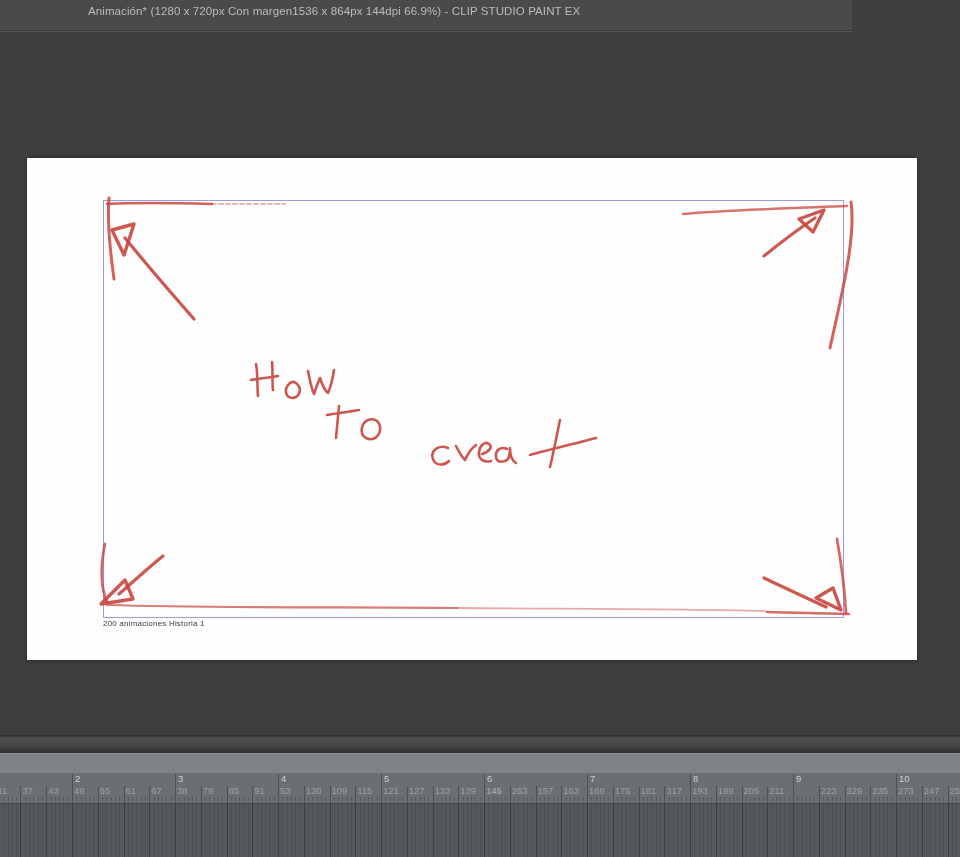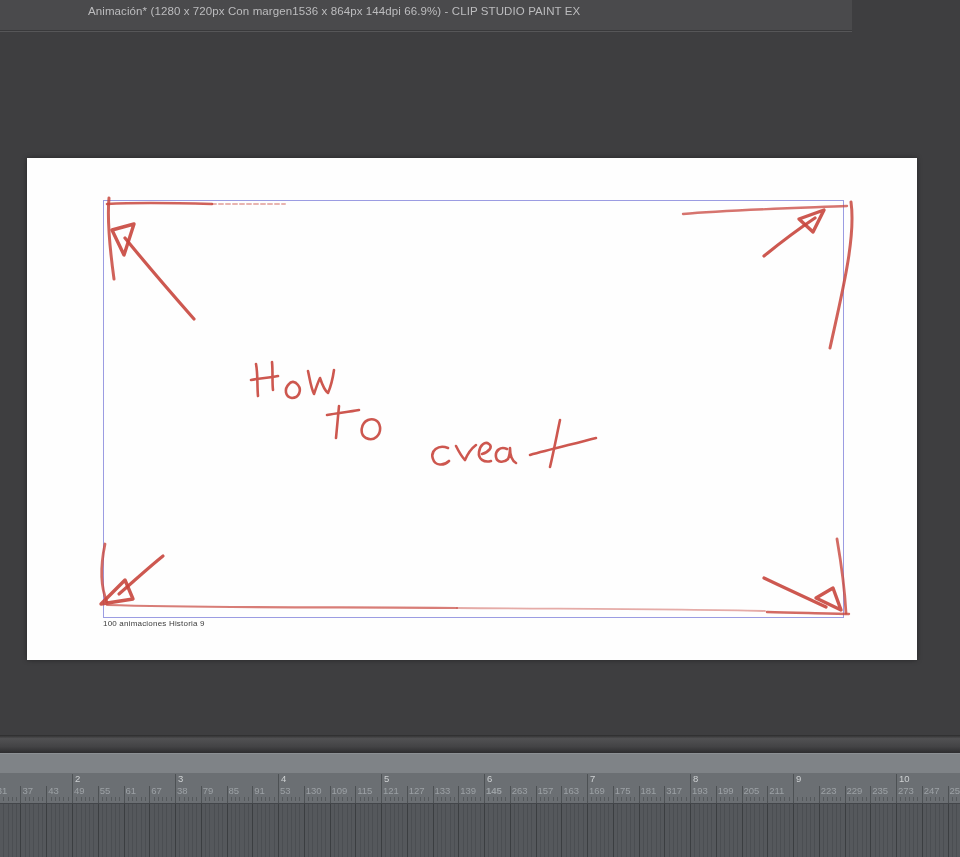--- a/index.html
+++ b/index.html
@@ -121,21 +121,21 @@
         <g stroke-width="2.6" opacity=".9">
           <path d="M421,290 C411,286 403,293 406,301 C408,308 417,308 422,303"></path>
           <path d="M429,288 C432,294 435,299 438,302 C441,295 445,290 449,287"></path>
           <path d="M455,296 C462,294 466,289 462,286 C458,283 453,287 452,294 C451,301 457,305 464,303"></path>
           <path d="M480,291 C473,288 468,293 469,299 C470,305 477,305 481,301 C483,297 483,292 483,290 C483,296 484,302 489,305"></path>
           <path d="M533,262 C530,276 527,292 523,309"></path>
           <path d="M503,297 C521,292 546,286 569,280"></path>
         </g>
       </g>
     </svg>
-    <div class="page-label">100 animaciones Historia 9</div>
+    <div class="page-label">200 animaciones Historia 1</div>
   </div>
 </div>
 
 <div class="divider"></div>
 
 <div class="tl-toolbar"></div>
 <div class="tl-ruler">
     <div class="tick-dot" style="left: -0.9589px;"></div>
     <div class="tick-dot" style="left: 3.3328px;"></div>
     <div class="tick-dot" style="left: 7.6245px;"></div>

